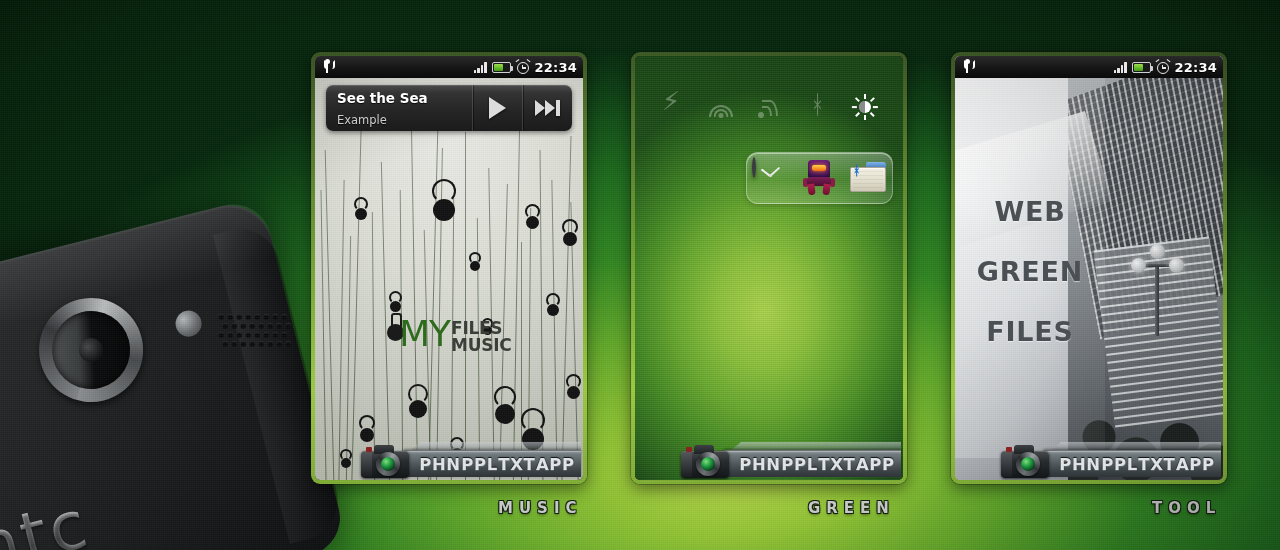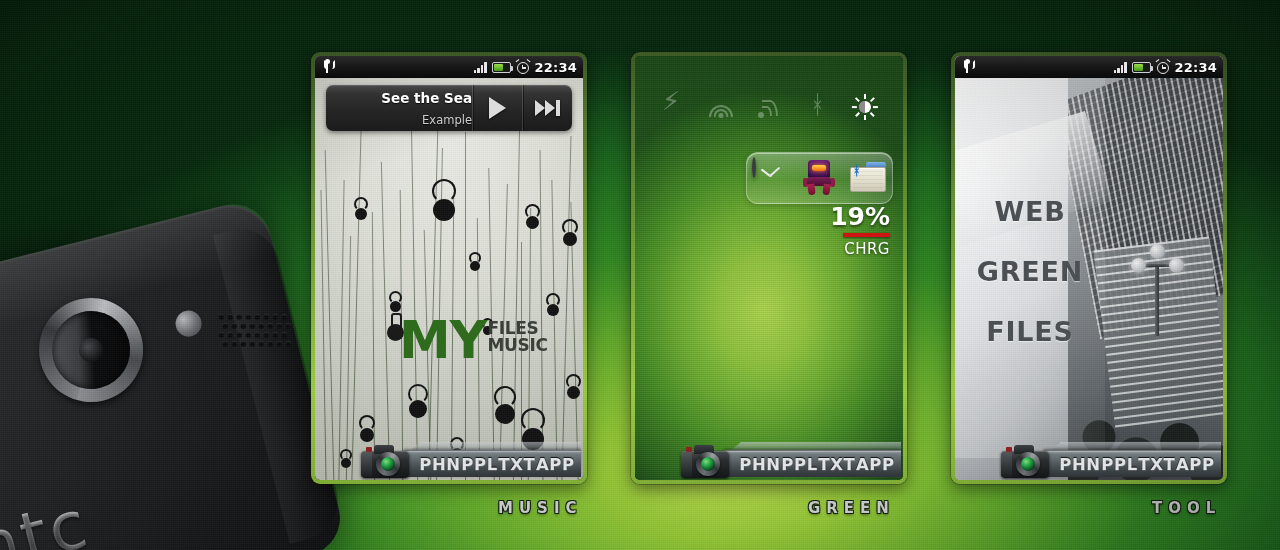--- a/index.html
+++ b/index.html
@@ -210,21 +210,20 @@
     border-radius: 50%;
   }
   .music-widget {
     position: absolute; left: 11px; top: 29px;
     width: 246px; height: 46px;
     border-radius: 7px;
     background: linear-gradient(180deg, #4b4b4b 0%, #333 18%, #262626 55%, #1b1b1b 100%);
     box-shadow: 0 2px 5px rgba(0,0,0,.45), inset 0 1px 0 rgba(255,255,255,.14);
     display: flex; align-items: stretch;
     z-index: 10;
-    text-align: right;
   }
   .mw-text { flex: 1; padding: 5px 0 0 11px; overflow: hidden; }
   .mw-title {
     color: #fff; font-size: 13.5px; font-weight: bold;
     font-family: "DejaVu Sans", sans-serif;
     text-shadow: 0 1px 1px rgba(0,0,0,.8);
     white-space: nowrap;
   }
   .mw-sub {
     color: #cdcdcd; font-size: 11.5px; margin-top: 7px;
@@ -251,21 +250,21 @@
     border-top: 8px solid transparent;
     border-bottom: 8px solid transparent;
   }
   .next-ic .bar { width: 3.5px; height: 16px; background: #dcdcdc; margin-left: 1px; }
   .mylife {
     position: absolute; left: 84px; top: 262px;
     display: flex; align-items: flex-start;
     z-index: 6;
   }
   .ml-my {
-    font-size: 52px; font-weight: bold; line-height: .88;
+    font-size: 36px; font-weight: normal; line-height: .88;
     color: #2f6b1d;
     font-family: "DejaVu Sans", sans-serif;
     letter-spacing: -1px;
   }
   .ml-stack {
     margin-left: 1px; margin-top: 2px;
     font-family: "DejaVu Sans", sans-serif;
     font-weight: bold; color: #3b3f3a;
     font-size: 17px; line-height: .99; letter-spacing: -.3px;
   }
@@ -878,25 +877,20 @@
         </span>
         <span class="tray-ic">
           <span class="ic-folder">
             <span class="tab"></span>
               <span class="front"></span>
             <span class="bt">ᚼ</span>
           </span>
         </span>
       </div>
 
-      <div class="batt-widget">
-        <div class="bw-pct">19%</div>
-        <div class="bw-bar"></div>
-        <div class="bw-state">CHRG</div>
-      </div>
 
       <div class="dock">
         <div class="dock-bar-top"></div>
         <div class="dock-plate">
           <span class="dock-label">PHN</span>
           <span class="dock-label">PPL</span>
           <span class="dock-label">TXT</span>
           <span class="dock-label">APP</span>
         </div>
         <div class="cam-icon">

